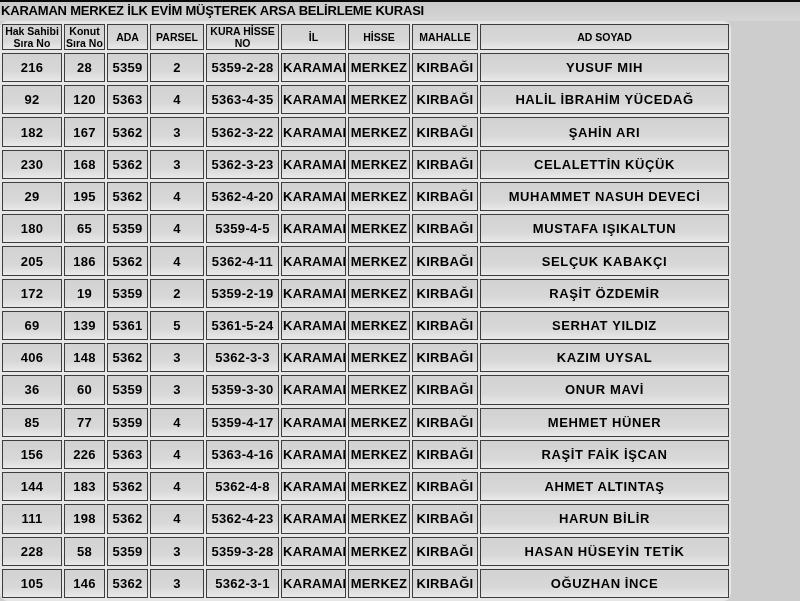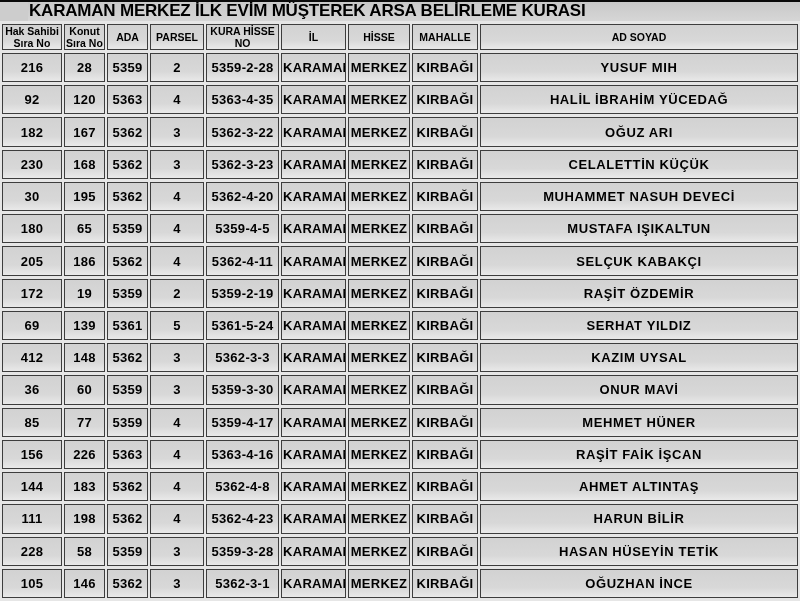--- a/index.html
+++ b/index.html
@@ -11,36 +11,36 @@
   }
   .page {
     width: 800px; height: 601px;
     border-top: 2px solid #0a0a0a;
     background: #cdcdcd;
   }
   .title-bar {
     height: 19px;
     background: linear-gradient(180deg, #c9c9c9, #d6d6d6);
     color: #000;
-    font-size: 17px;
+    font-size: 13px;
     font-weight: 700;
     line-height: 17px;
     white-space: nowrap;
     overflow: hidden;
     padding-left: 1px;
     letter-spacing: -0.2px;
-    margin-left: 28px;
   }
   table.kura {
-    width: 800px;
+    width: 731px;
     height: 580px;
     table-layout: fixed;
     border-collapse: separate;
     border-spacing: 2px 3px;
     background: #e6e6e6;
+    border-radius: 8px;
   }
   th, td {
     border: 1px solid #3d3d3d;
     background: linear-gradient(180deg, #d2d2d2 0%, #d8d8d8 65%, #e9e9e9 100%);
     color: #000;
     text-align: center;
     vertical-align: middle;
     font-weight: 700;
     overflow: hidden;
     padding: 0 1px;
@@ -113,35 +113,35 @@
         </tr>
         <tr>
           <td class="col1">182</td>
           <td class="col2">167</td>
           <td class="col3">5362</td>
           <td class="col4">3</td>
           <td class="col5">5362-3-22</td>
           <td class="col6">KARAMAN</td>
           <td class="col7">MERKEZ</td>
           <td class="col8">KIRBAĞI</td>
-          <td class="col9">OĞUZ ARI</td>
+          <td class="col9">ŞAHİN ARI</td>
         </tr>
         <tr>
           <td class="col1">230</td>
           <td class="col2">168</td>
           <td class="col3">5362</td>
           <td class="col4">3</td>
           <td class="col5">5362-3-23</td>
           <td class="col6">KARAMAN</td>
           <td class="col7">MERKEZ</td>
           <td class="col8">KIRBAĞI</td>
           <td class="col9">CELALETTİN KÜÇÜK</td>
         </tr>
         <tr>
-          <td class="col1">30</td>
+          <td class="col1">29</td>
           <td class="col2">195</td>
           <td class="col3">5362</td>
           <td class="col4">4</td>
           <td class="col5">5362-4-20</td>
           <td class="col6">KARAMAN</td>
           <td class="col7">MERKEZ</td>
           <td class="col8">KIRBAĞI</td>
           <td class="col9">MUHAMMET NASUH DEVECİ</td>
         </tr>
         <tr>
@@ -182,21 +182,21 @@
           <td class="col2">139</td>
           <td class="col3">5361</td>
           <td class="col4">5</td>
           <td class="col5">5361-5-24</td>
           <td class="col6">KARAMAN</td>
           <td class="col7">MERKEZ</td>
           <td class="col8">KIRBAĞI</td>
           <td class="col9">SERHAT YILDIZ</td>
         </tr>
         <tr>
-          <td class="col1">412</td>
+          <td class="col1">406</td>
           <td class="col2">148</td>
           <td class="col3">5362</td>
           <td class="col4">3</td>
           <td class="col5">5362-3-3</td>
           <td class="col6">KARAMAN</td>
           <td class="col7">MERKEZ</td>
           <td class="col8">KIRBAĞI</td>
           <td class="col9">KAZIM UYSAL</td>
         </tr>
         <tr>

